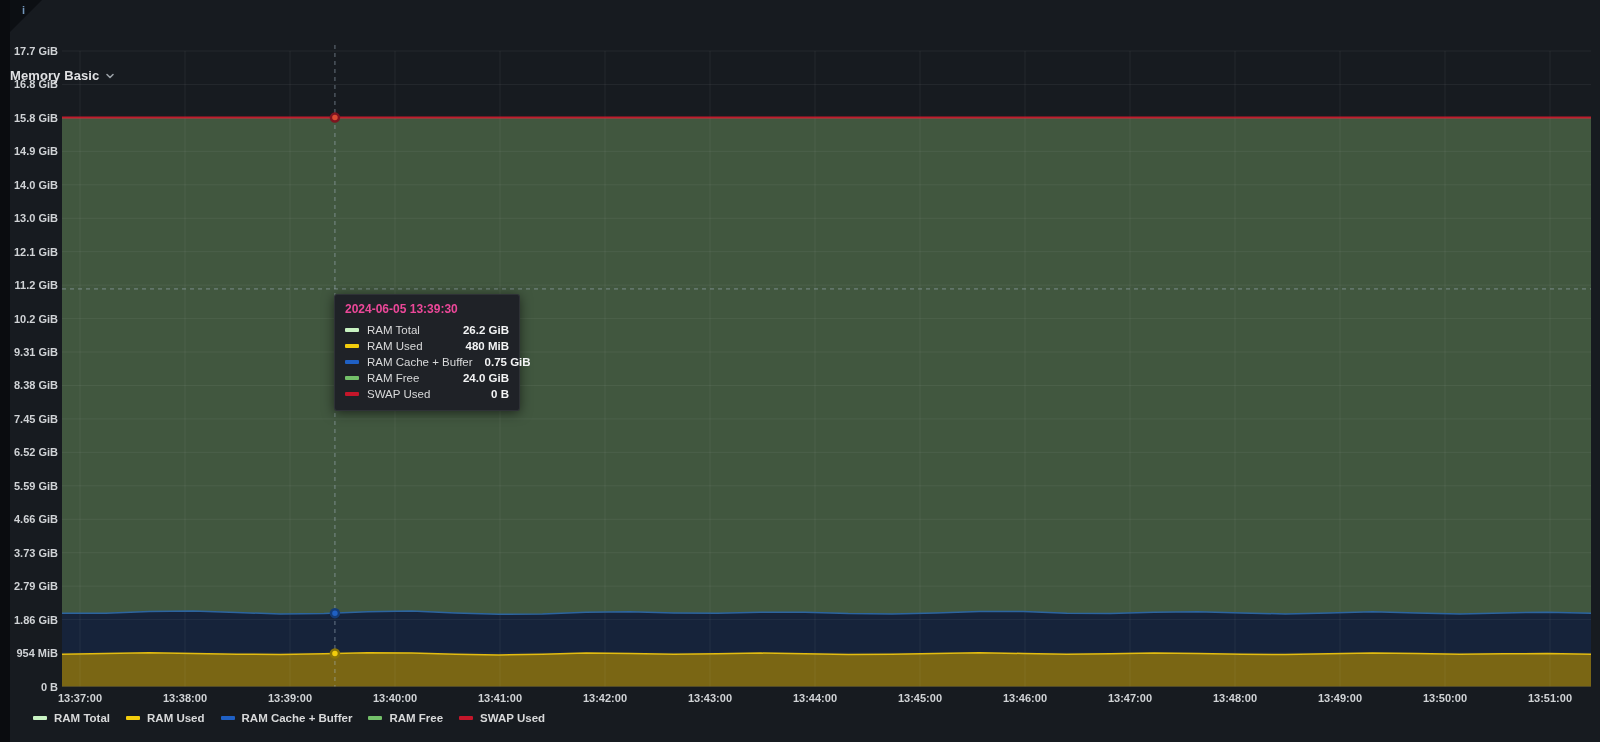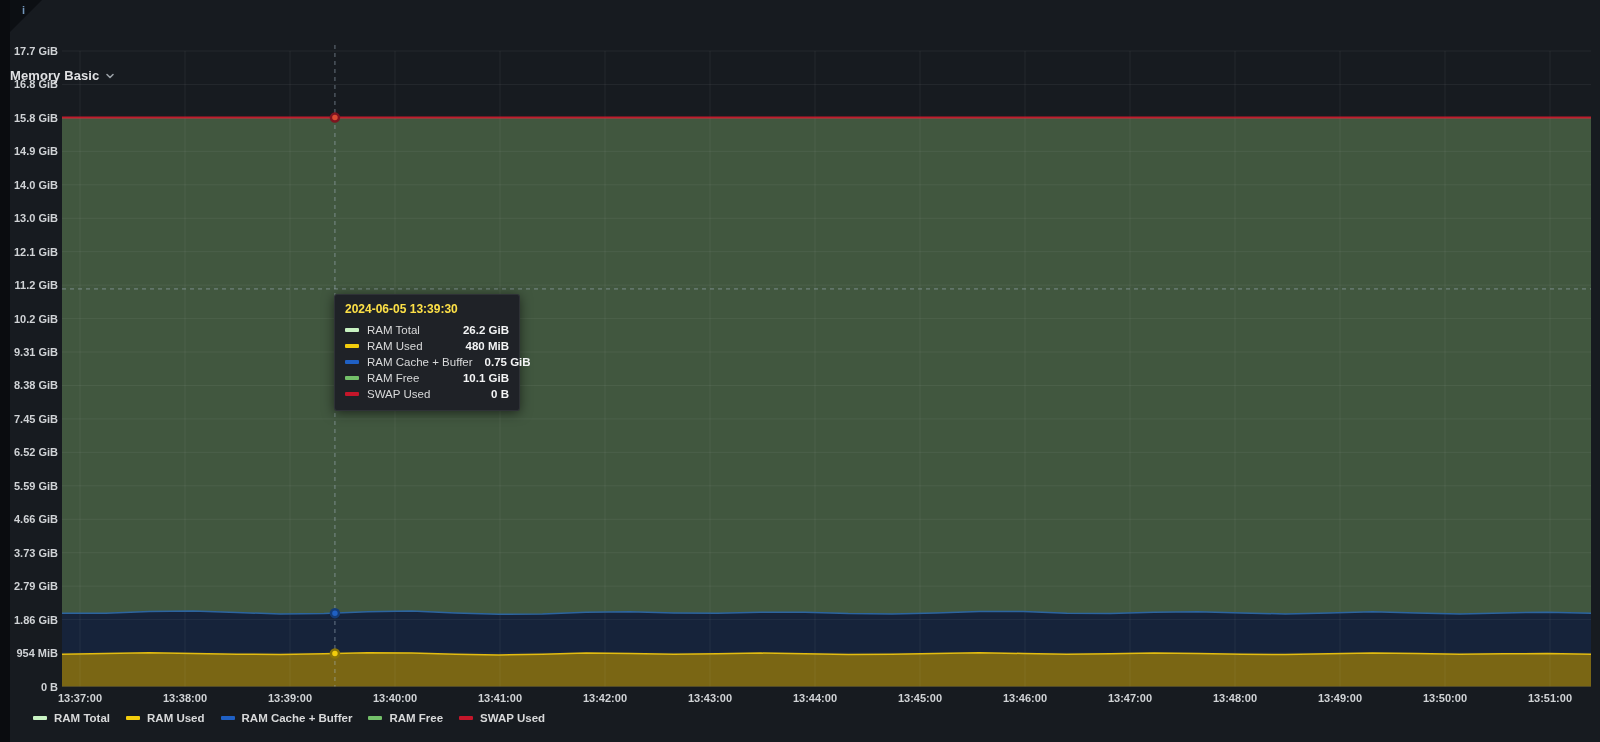--- a/index.html
+++ b/index.html
@@ -17,21 +17,21 @@
   .title-wrap{display:flex;align-items:center;gap:5px;cursor:pointer;}
   .title-text{font-size:13px;font-weight:700;color:#e0e1e3;letter-spacing:.1px;}
   .chev{margin-top:2px;}
   svg#plot{position:absolute;left:0;top:0;}
   svg text{font-family:"Liberation Sans",sans-serif;font-size:11px;fill:#d0d3d6;font-weight:600;}
   .tooltip{
     position:absolute;left:334px;top:294px;width:186px;box-sizing:border-box;
     background:#1f2227;border:1px solid rgba(255,255,255,0.07);border-radius:3px;
     padding:7px 10px 8px 10px;box-shadow:0 2px 12px rgba(0,0,0,0.55);z-index:5;
   }
-  .tt-head{font-size:12px;font-weight:700;color:#fde047;margin-bottom:6px;}
+  .tt-head{font-size:12px;font-weight:700;color:#ec4899;margin-bottom:6px;}
   .tt-row{display:flex;align-items:center;height:16px;font-size:11.5px;color:#d8d9da;}
   .swatch{display:inline-block;width:14px;height:4px;border-radius:1px;flex:0 0 14px;}
   .tt-row .swatch{margin-right:8px;}
   .tt-label{flex:1;white-space:nowrap;}
   .tt-value{margin-left:12px;font-weight:700;color:#f3f4f5;white-space:nowrap;}
   .legend{position:absolute;left:33px;top:712px;display:flex;align-items:center;gap:16px;z-index:2;}
   .legend-item{display:flex;align-items:center;gap:7px;cursor:pointer;}
   .legend-label{font-size:11.5px;font-weight:600;color:#d8d9da;white-space:nowrap;}
 </style>
 </head>
@@ -163,21 +163,21 @@
     <span class="tt-value">480 MiB</span>
   </div>
   <div class="tt-row">
     <span class="swatch" style="background: rgb(31, 96, 196);"></span>
     <span class="tt-label">RAM Cache + Buffer</span>
     <span class="tt-value">0.75 GiB</span>
   </div>
   <div class="tt-row">
     <span class="swatch" style="background: rgb(115, 191, 105);"></span>
     <span class="tt-label">RAM Free</span>
-    <span class="tt-value">10.1 GiB</span>
+    <span class="tt-value">24.0 GiB</span>
   </div>
   <div class="tt-row">
     <span class="swatch" style="background: rgb(196, 22, 42);"></span>
     <span class="tt-label">SWAP Used</span>
     <span class="tt-value">0 B</span>
   </div>
 </div>
 
 <div class="legend">
   <div class="legend-item">

